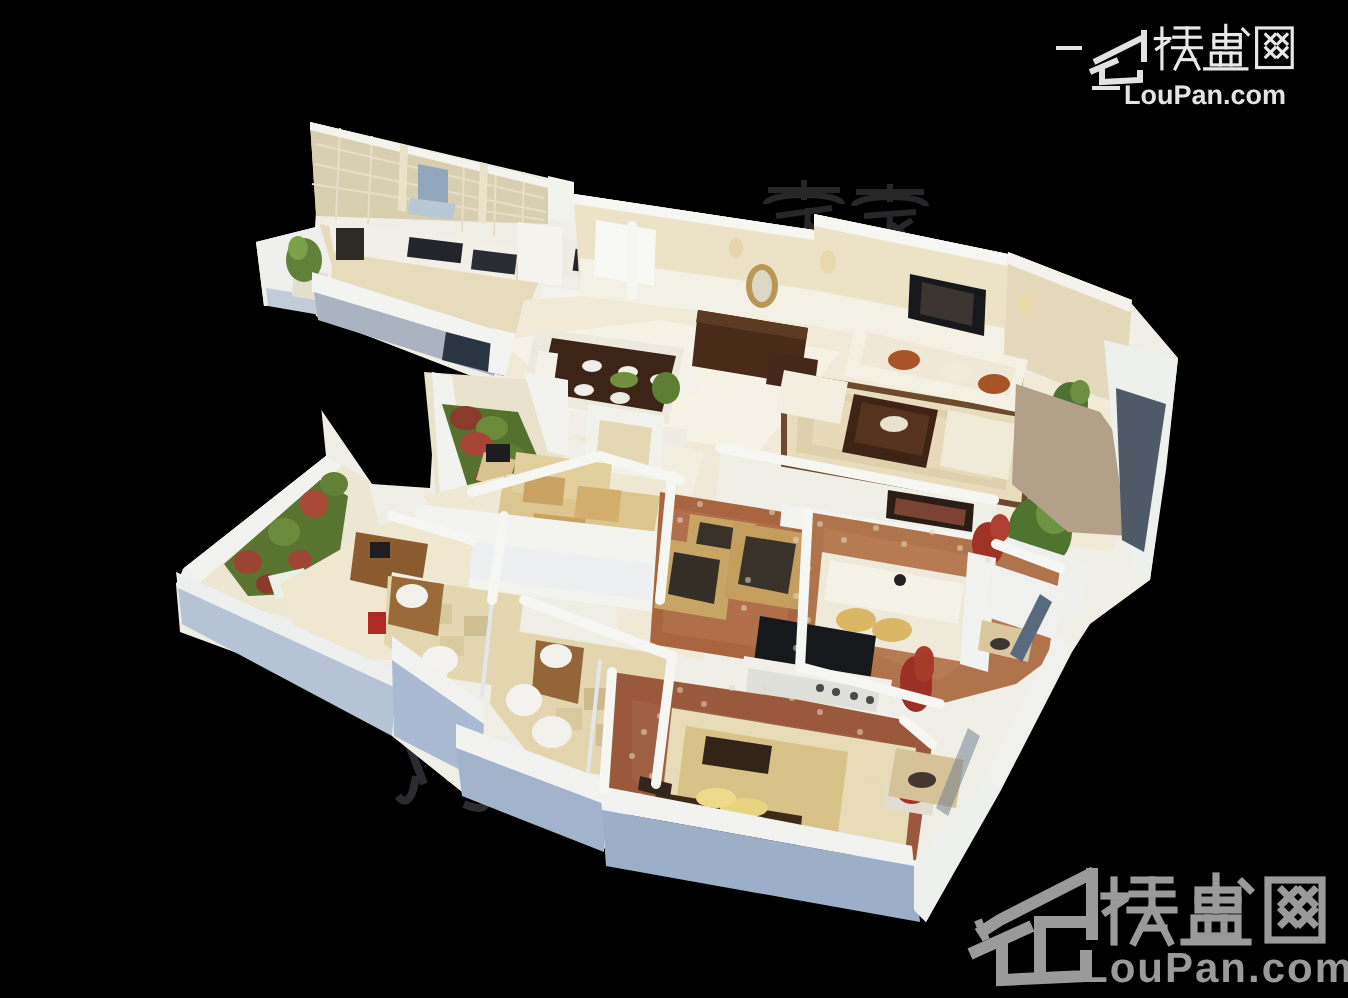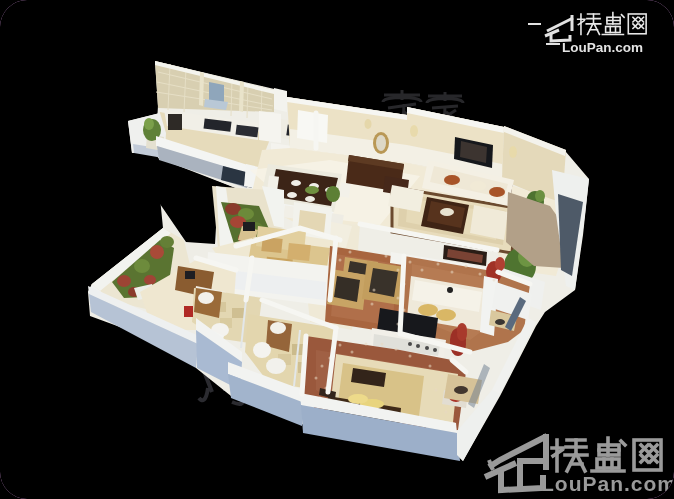--- a/index.html
+++ b/index.html
@@ -1,17 +1,17 @@
 <!DOCTYPE html>
 <html><head>
 <meta charset="utf-8">
 <style>
 html,body{margin:0;padding:0;background:#000;}
 #stage{position:relative;width:674px;height:499px;background:#f0abfc;overflow:hidden;
-font-family:"Liberation Sans", sans-serif;border-radius:27px;}
+font-family:"Liberation Sans", sans-serif;}
 </style>
 </head>
 <body>
 <div id="stage">
 <svg width="674" height="499" viewBox="0 0 674 499" xmlns="http://www.w3.org/2000/svg">
 <rect x="0" y="0" width="674" height="499" fill="#000"></rect>
 
 <g stroke="#27272a" stroke-width="3" fill="none">
   <path d="M384,95 H420 M383,102 C383,96 421,96 421,102 M402,90 V100 M388,108 L416,104 M404,104 C404,126 398,126 386,122 M404,112 L420,124"></path>
   <path d="M428,96 H462 M427,103 C427,97 463,97 463,103 M445,92 V101 M432,108 L458,106 M445,106 C445,126 440,126 430,122 M434,124 L456,110 M446,112 L460,124"></path>

